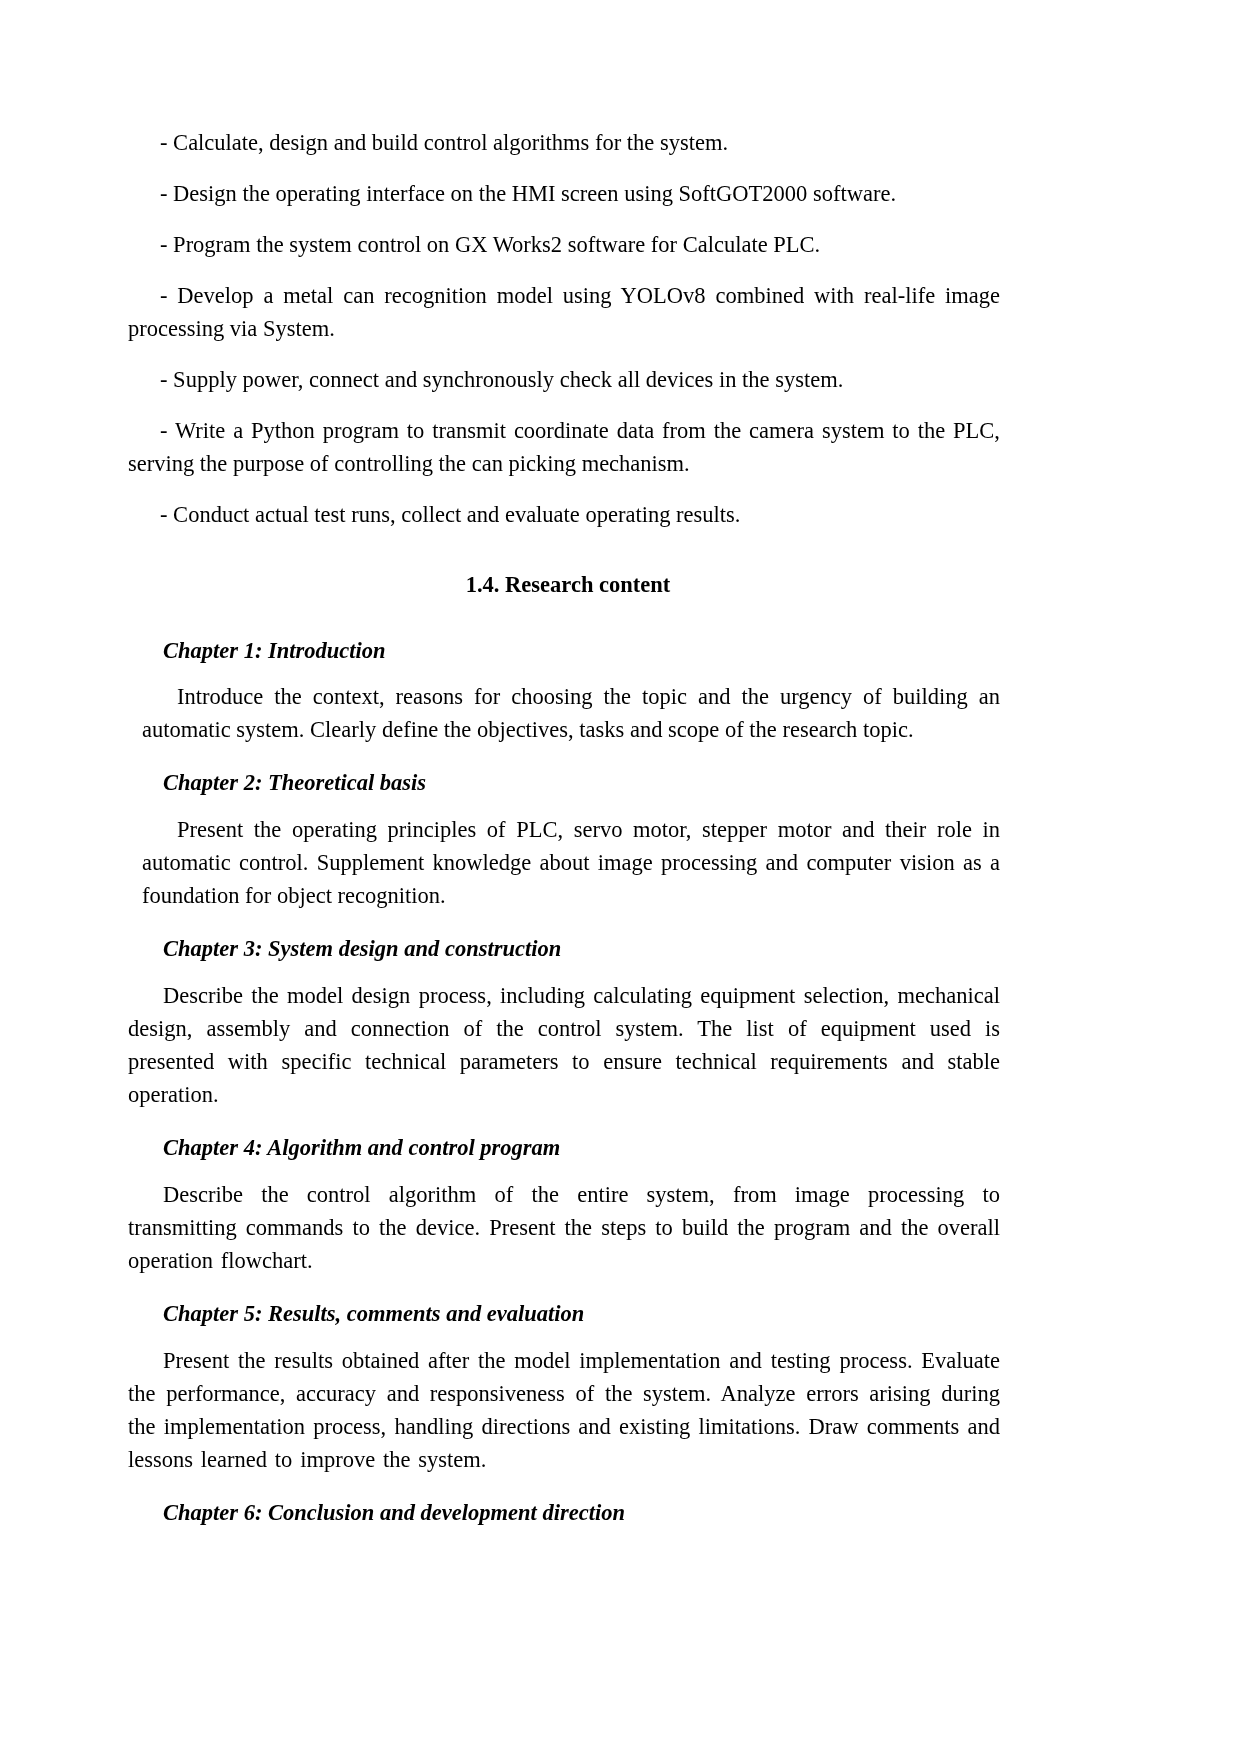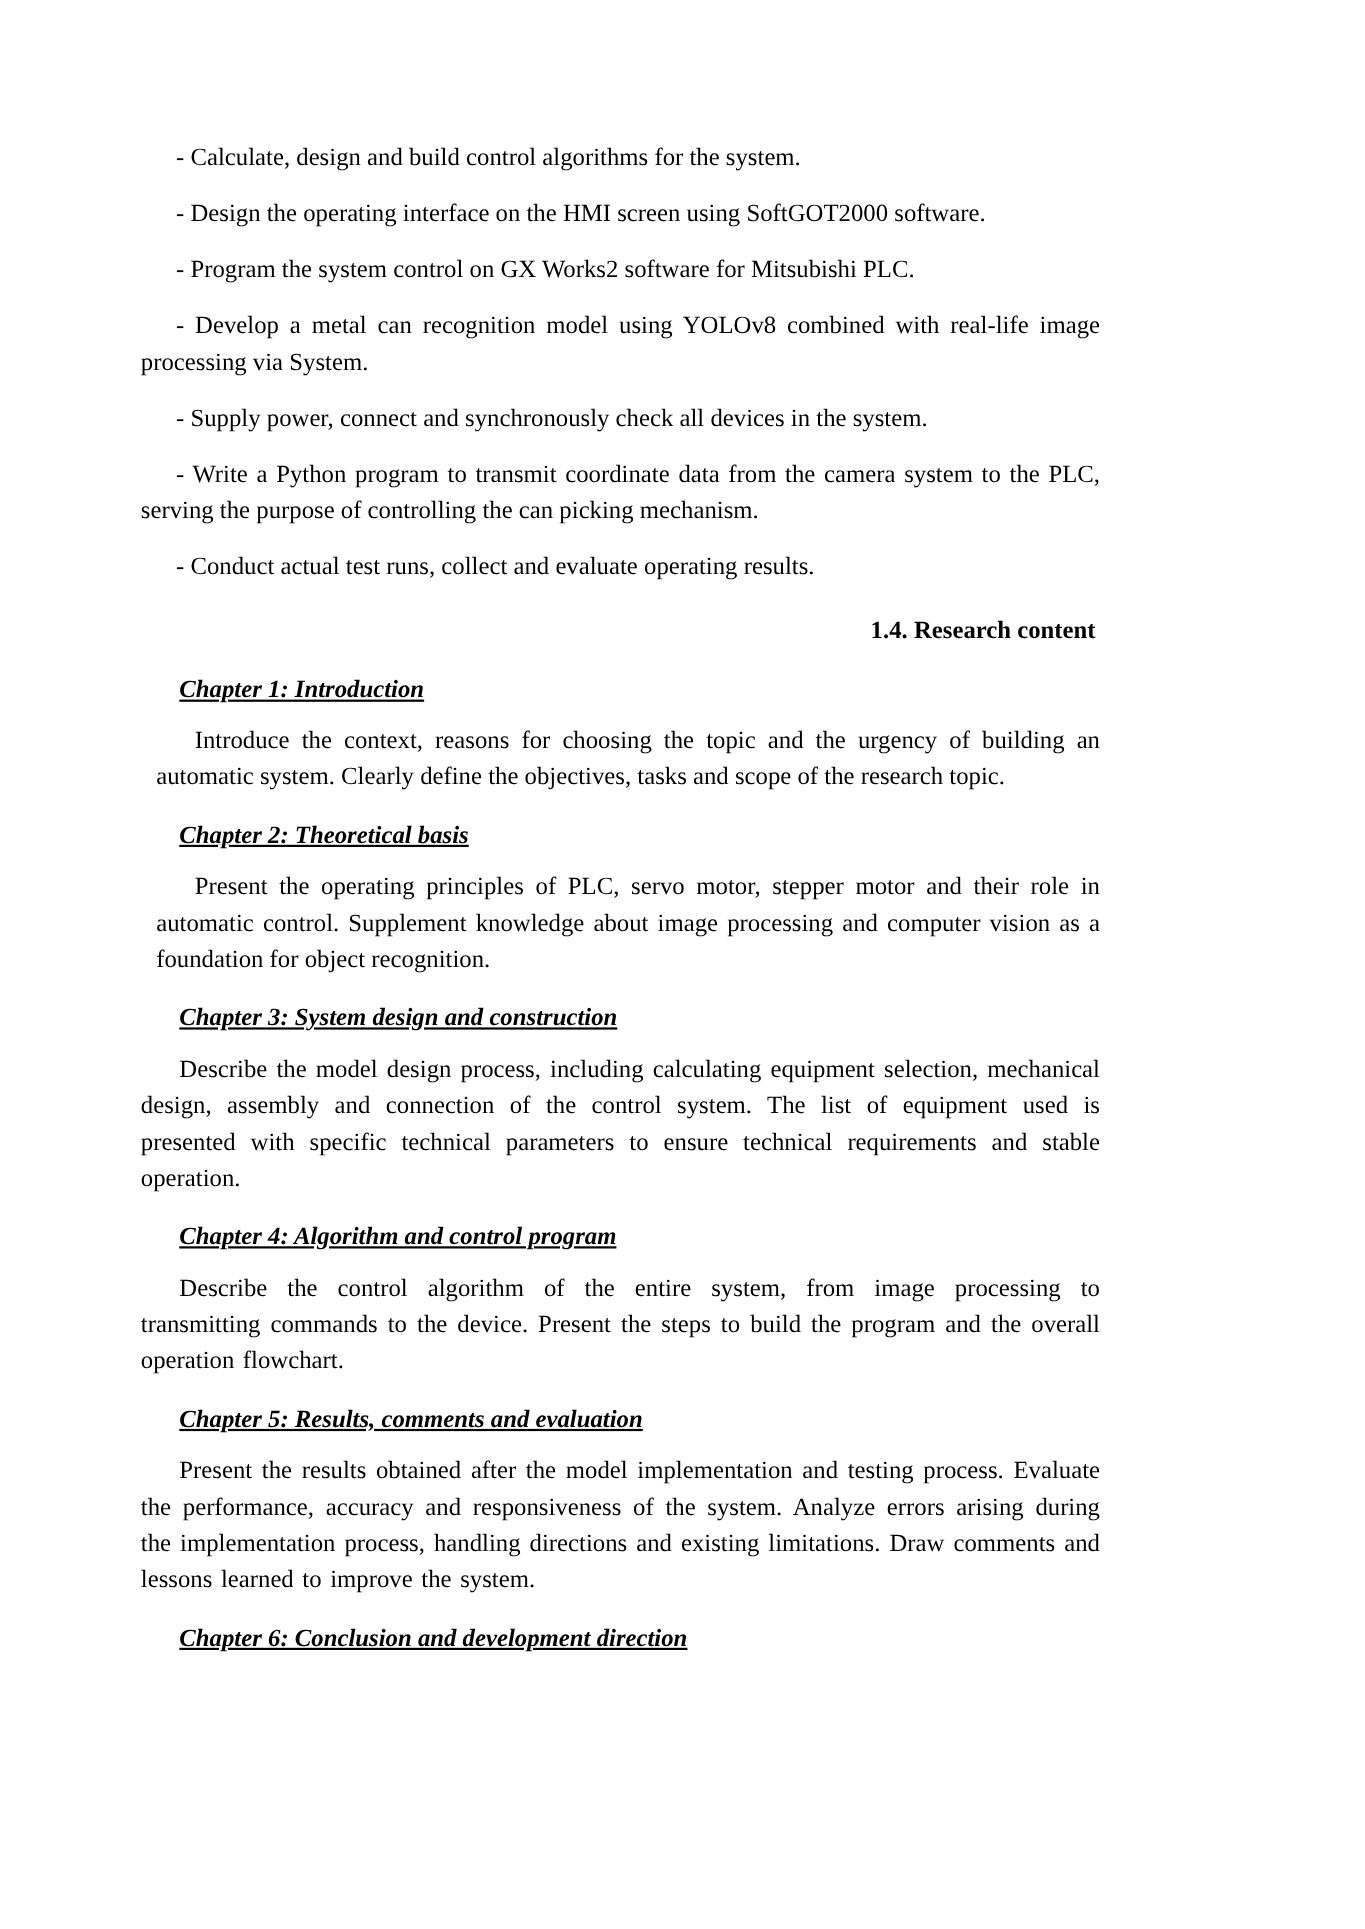--- a/index.html
+++ b/index.html
@@ -69,38 +69,37 @@
     text-indent: 35px;
     text-align: justify;
     word-spacing: 2.2px;
   }
 
   
   .h-section {
     font-size: 22.5px;
     font-weight: bold;
     line-height: 1.465;
-    margin: 4px;
+    margin: 16px;
     padding-top: 12px;
     padding-bottom: 6px;
     text-indent: 8px;
-    text-align: right;
+    text-align: center;
   }
 
   .h-chapter {
     font-size: 22.5px;
     font-weight: bold;
     font-style: italic;
     line-height: 1.465;
     margin: 0;
     padding-top: 11px;
     padding-bottom: 5px;
     text-indent: 35px;
     text-align: left;
-    text-decoration: underline;
   }
 
   .page-number {
     position: absolute;
     right: 241px;
     top: 1593px;
     font-size: 22.5px;
     line-height: 1.2;
     text-align: center;
     color: #000000;
@@ -108,21 +107,21 @@
 </style>
 </head>
 <body>
 
 <div class="page">
 
   <div class="content">
 
     <p class="para bullet">- Calculate, design and build control algorithms for the system.</p>
     <p class="para bullet">- Design the operating interface on the HMI screen using SoftGOT2000 software.</p>
-    <p class="para bullet">- Program the system control on GX Works2 software for Mitsubishi PLC.</p>
+    <p class="para bullet">- Program the system control on GX Works2 software for Calculate PLC.</p>
     <p class="para bullet-just">- Develop a metal can recognition model using YOLOv8 combined with real-life image processing via System.</p>
     <p class="para bullet">- Supply power, connect and synchronously check all devices in the system.</p>
     <p class="para bullet-just">- Write a Python program to transmit coordinate data from the camera system to the PLC, serving the purpose of controlling the can picking mechanism.</p>
     <p class="para bullet">- Conduct actual test runs, collect and evaluate operating results.</p>
 
     <h2 class="h-section">1.4.  Research content</h2>
 
     <h3 class="h-chapter">Chapter 1: Introduction</h3>
     <p class="para body-para">Introduce the context, reasons for choosing the topic and the urgency of building an automatic system. Clearly define the objectives, tasks and scope of the research topic.</p>
 

